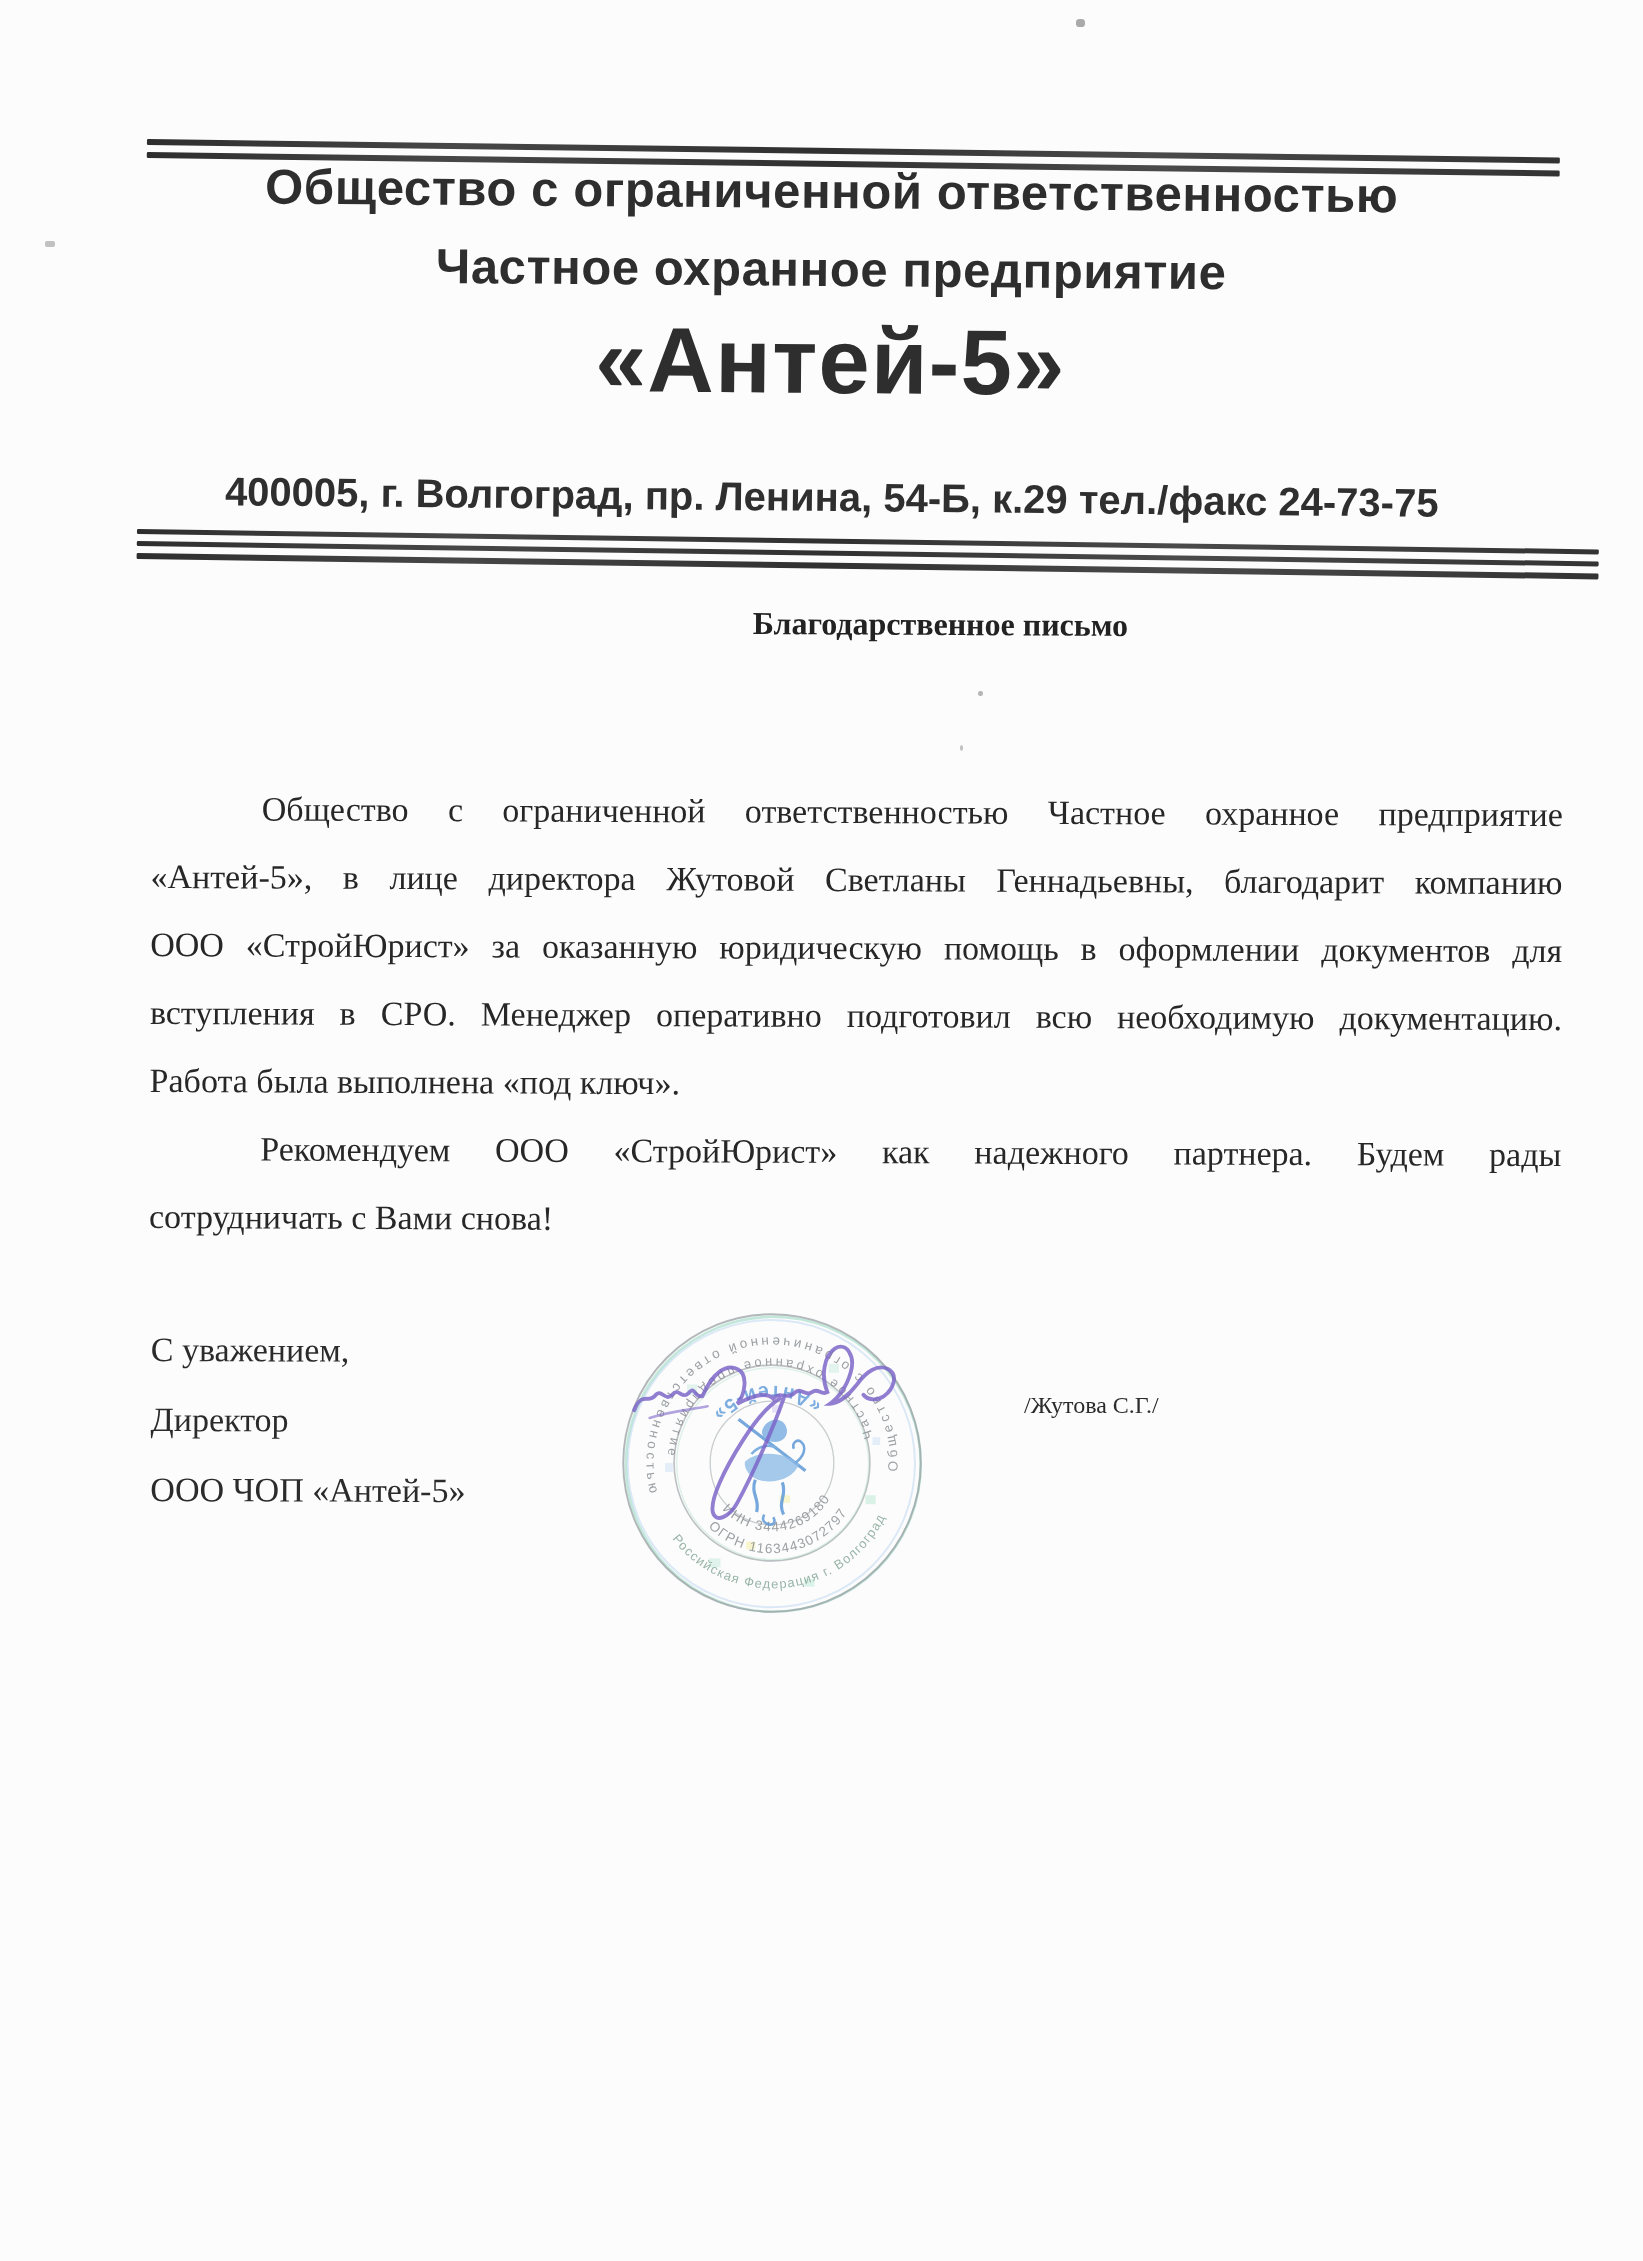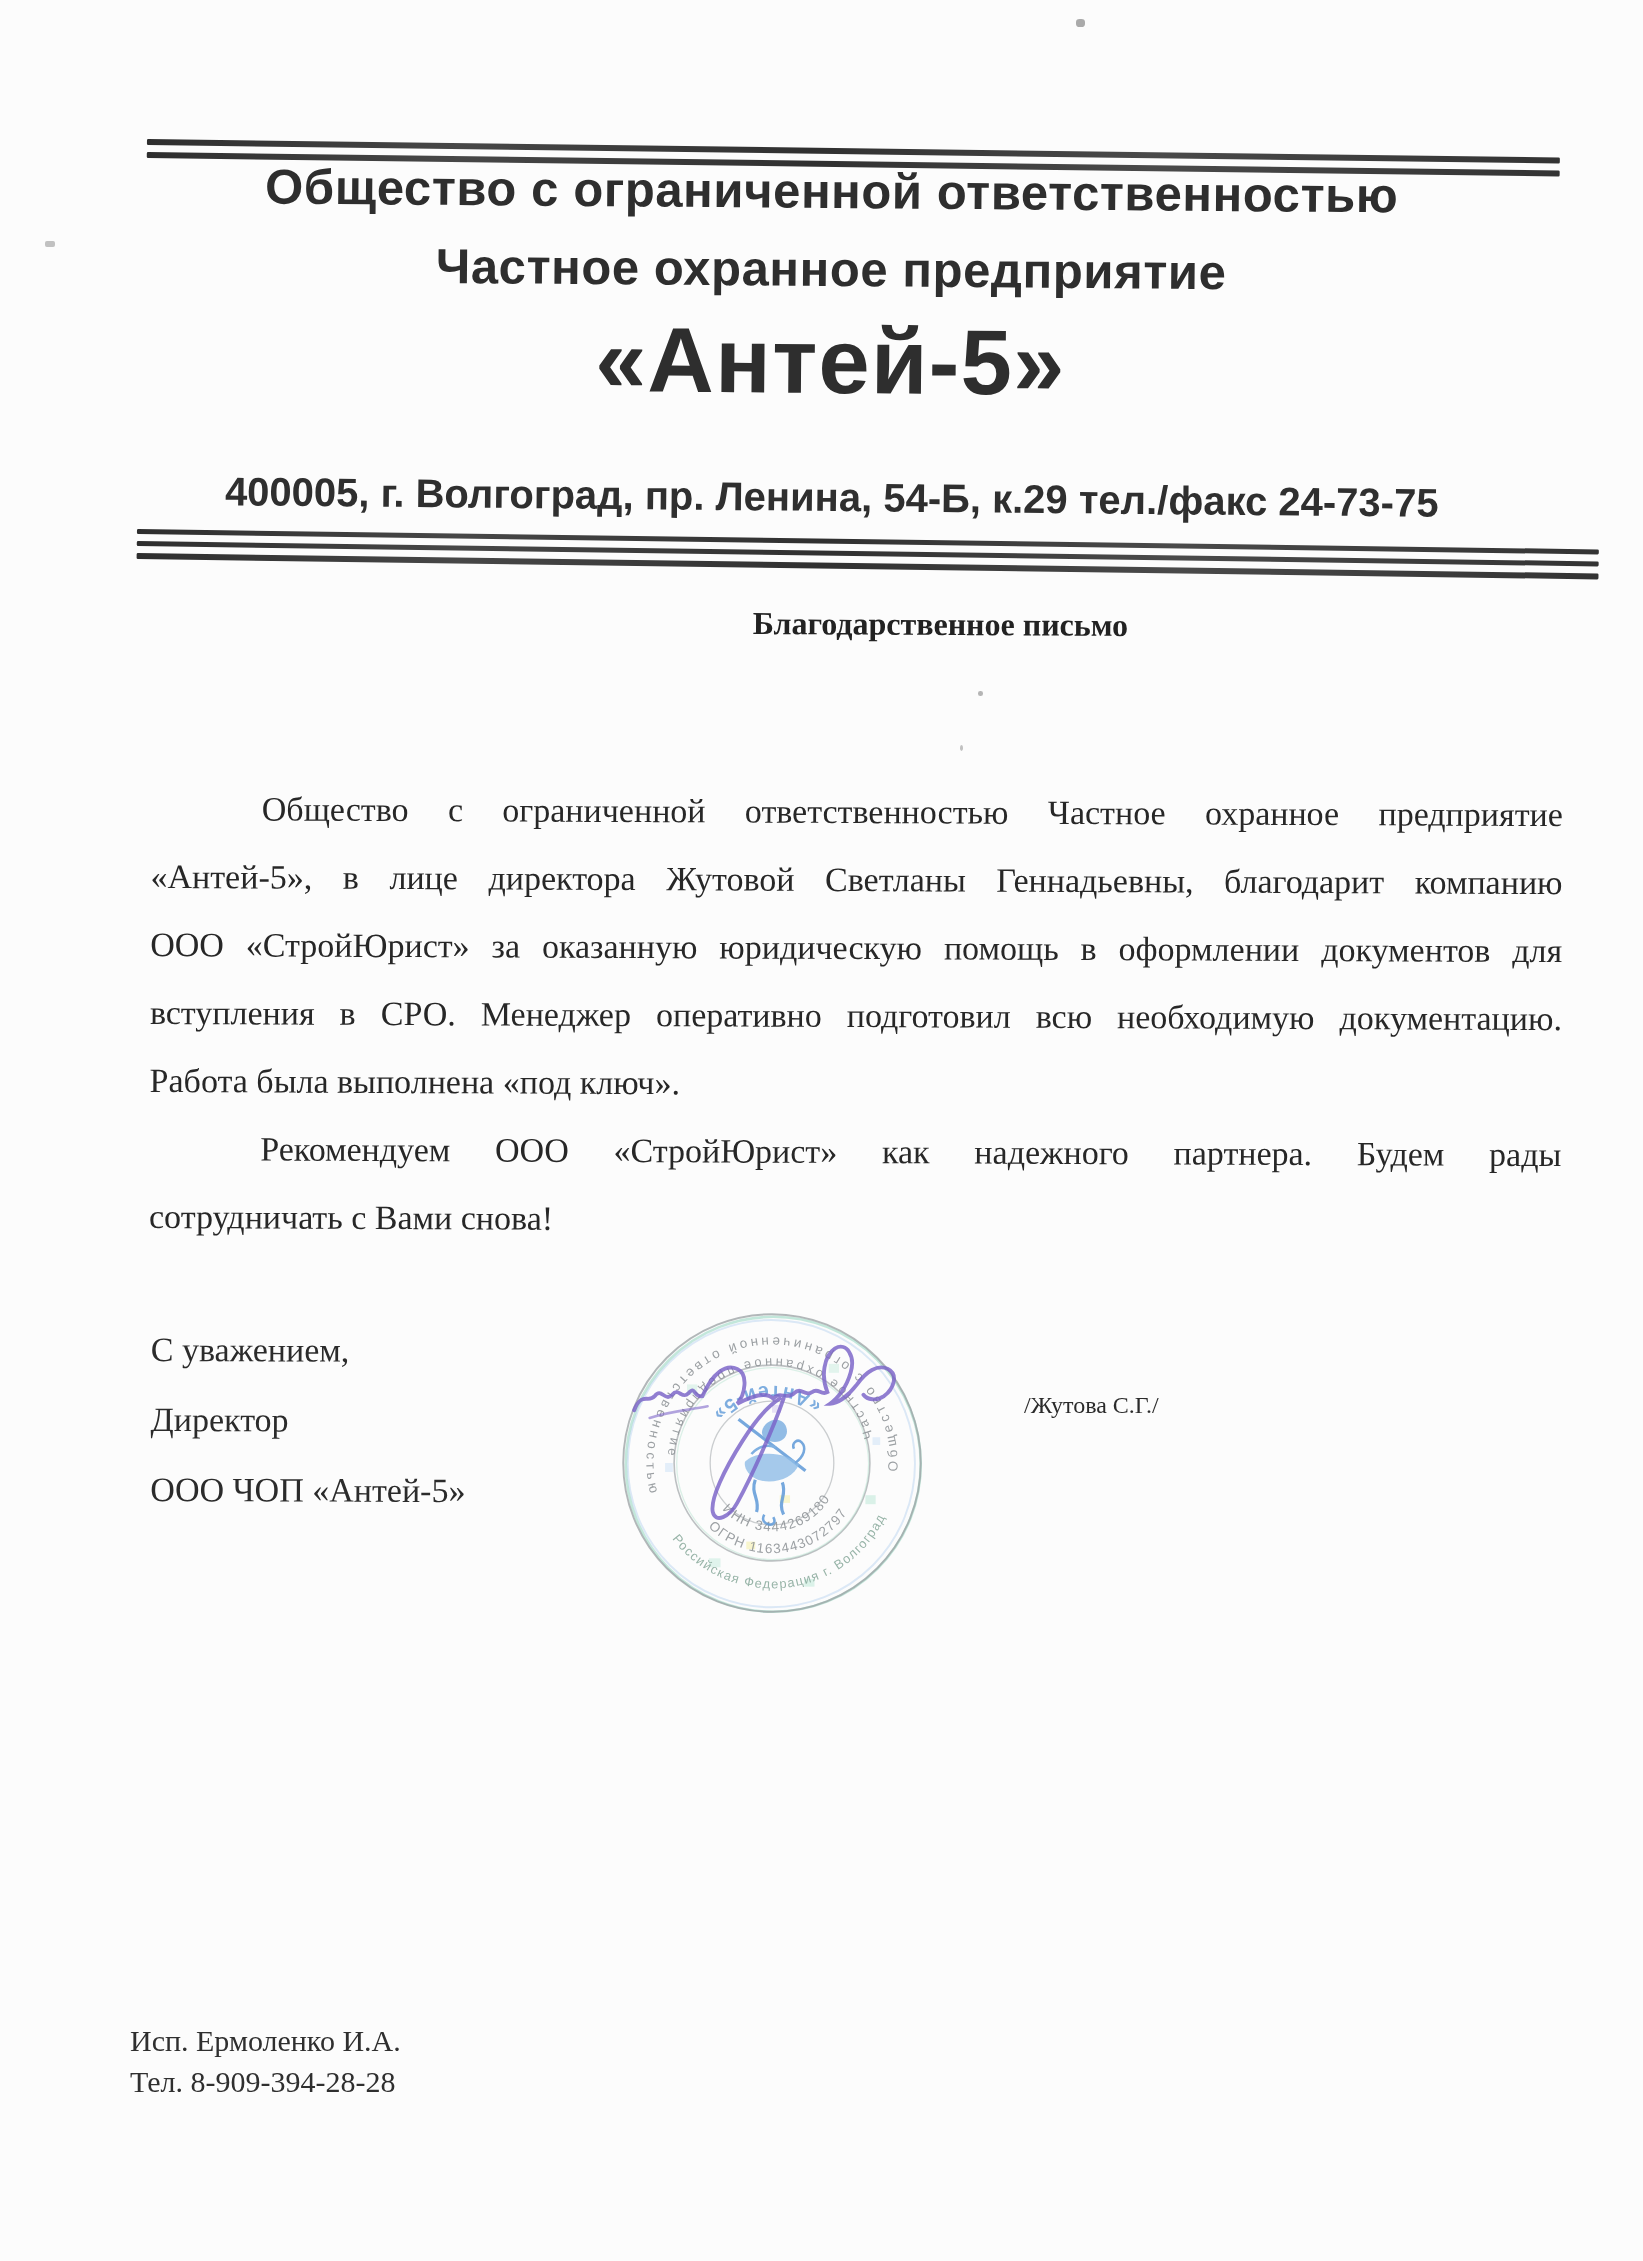--- a/index.html
+++ b/index.html
@@ -171,24 +171,20 @@
       <path d="M 218 236 C 228 224, 244 220, 256 226" fill="none" stroke="#6aa3dd" stroke-width="4"></path>
     </g>
 
     <g fill="none" stroke="#7a63c8" stroke-width="6" stroke-linecap="round" opacity="0.82">
       <path d="M 36 168 C 48 138, 58 158, 68 146 C 78 132, 84 156, 95 144 C 105 132, 110 152, 120 142 C 132 128, 128 150, 142 146 C 158 110, 178 96, 196 104 C 214 112, 208 144, 196 158 C 230 140, 244 142, 252 150 C 262 138, 272 152, 284 142 C 296 130, 300 148, 312 140 C 322 132, 326 146, 336 140 C 326 116, 330 84, 348 72 C 366 62, 380 84, 372 110 C 366 132, 352 150, 340 158 C 352 158, 368 146, 382 128 C 396 108, 414 96, 430 104 C 446 112, 440 134, 424 146 C 412 154, 398 152, 392 144"></path>
       <path d="M 268 150 C 252 196, 220 268, 196 312 C 184 334, 162 344, 158 326 C 154 306, 176 260, 204 216 C 224 184, 246 160, 262 150"></path>
       <path d="M 60 180 C 90 170, 120 168, 150 162" stroke-width="4" opacity="0.7"></path>
     </g>
   </svg>
 
-  <div class="abs foot-wrap">
-    <div class="foot-line">Исп. Ермоленко И.А.</div>
-    <div class="foot-line">Тел. 8-909-394-28-28</div>
-  </div>
 
   <div class="abs speck" style="left:1076px;top:19.3px;width:9px;height:7.7px;opacity:.75;border-radius:40%;"></div>
   <div class="abs speck" style="left:45px;top:241px;width:10.3px;height:5.8px;opacity:.55;border-radius:1.9px;"></div>
   <div class="abs speck" style="left:978px;top:691px;width:4.5px;height:4.5px;opacity:.65;"></div>
   <div class="abs speck" style="left:960px;top:745px;width:3.2px;height:5.8px;opacity:.55;"></div>
 
 </div>
 
 
 </body></html>

